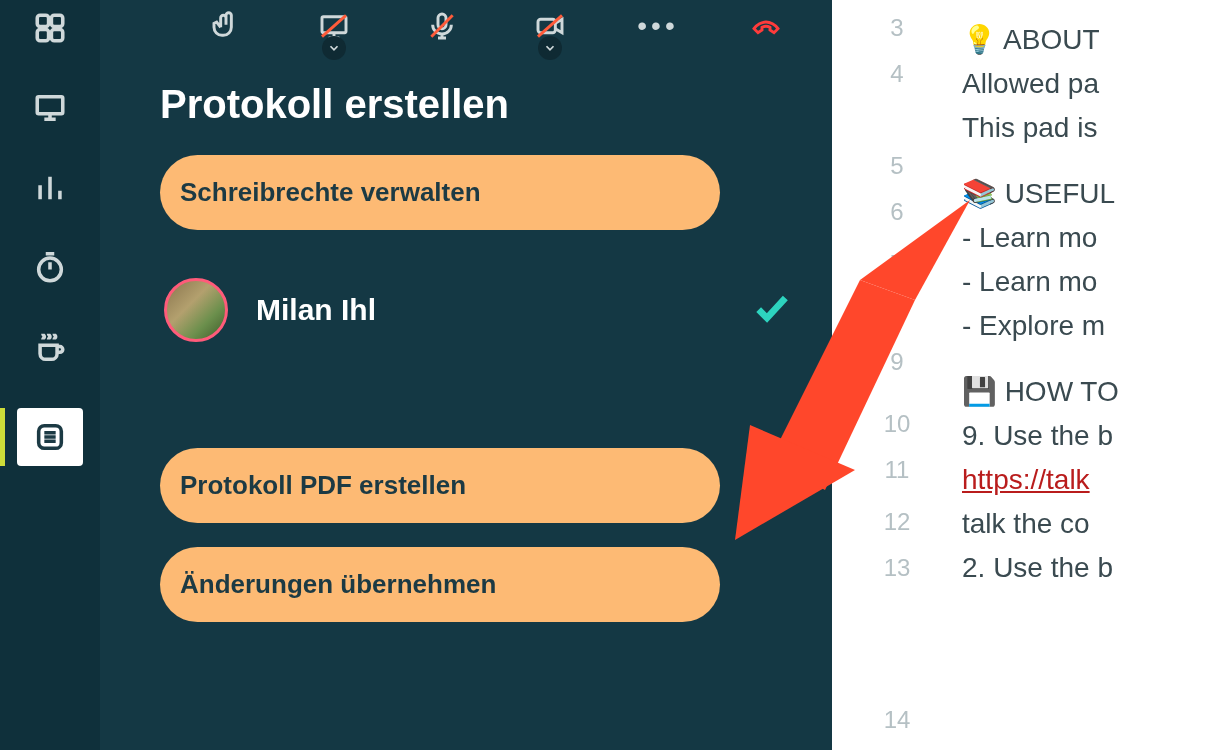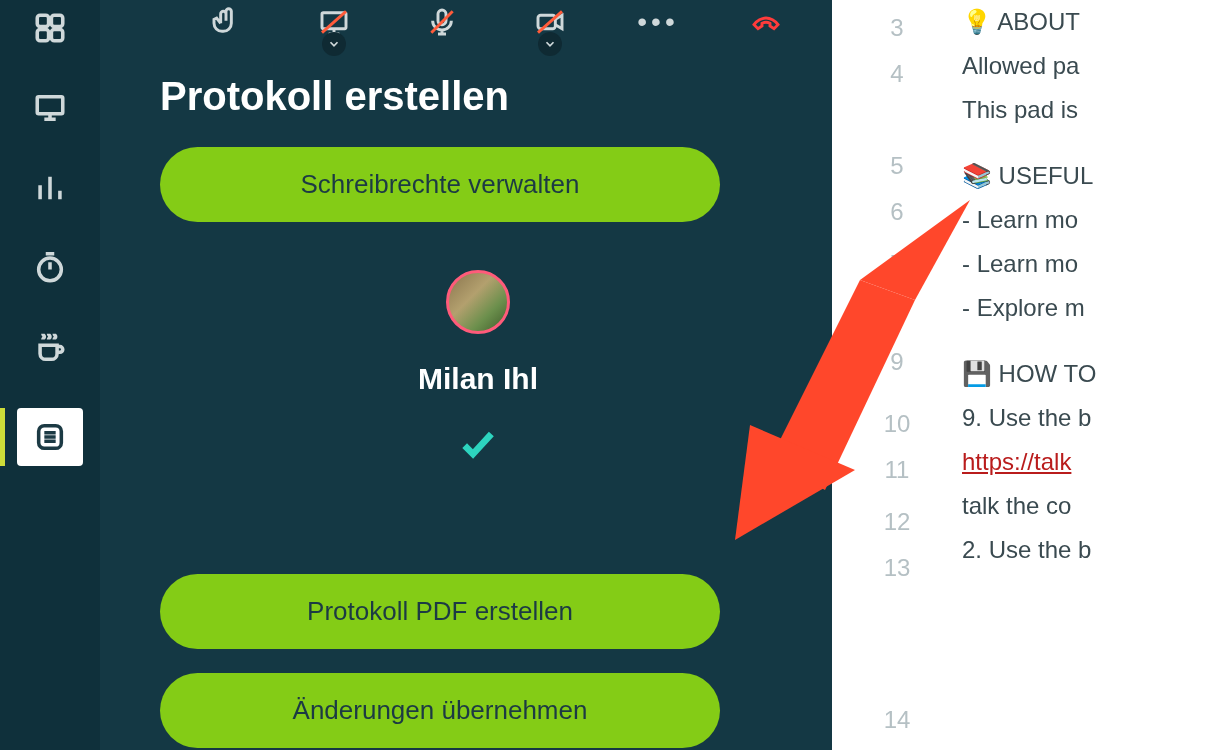--- a/index.html
+++ b/index.html
@@ -72,35 +72,34 @@
     padding: 30px 40px 24px 60px;
     color: #fff;
   }
   .panel-title {
     font-size: 40px; font-weight: 600;
     margin-bottom: 28px;
   }
   .pill {
     display: block;
     width: 560px;
-    background: #84cc16;
+    background: #fdba74;
     color: #1c3a44;
-    font-size: 26px; font-weight: 400;
-    text-align: center;
+    font-size: 26px; font-weight: 700;
+    text-align: left;
     padding: 22px 20px;
     border-radius: 999px;
     border: none;
     cursor: pointer;
   }
   .pill + .pill { margin-top: 24px; }
 
   .user-row {
     display: flex; align-items: center; gap: 28px;
     margin: 48px 0 60px 4px;
-    flex-direction: column;
   }
   .avatar {
     width: 64px; height: 64px; border-radius: 50%;
     border: 3px solid #ff5b7a;
     background: linear-gradient(135deg,#8a754e 0%,#b3a06e 40%,#6b8f4c 70%,#3e5a2a 100%);
   }
   .user-name { font-size: 30px; font-weight: 600; color: #fff; flex: 1; }
   .check { color: #2dd4bf; }
   .check svg { width: 40px; height: 40px; stroke: currentColor; fill: none; stroke-width: 4; }
 
@@ -126,22 +125,22 @@
     padding-top: 2px;
     text-align: center;
     color: #b5c0c4;
     font-size: 24px;
     background: #fff;
   }
   .gutter div { height: 52px; display: flex; align-items: center; justify-content: center; }
   .gutter .short { height: 40px; }
   .content {
     flex: 1;
-    padding-top: 0;
-    font-size: 24px;
+    padding-top: 18px;
+    font-size: 28px;
     line-height: 44px;
     color: #3a4a50;
     overflow: hidden;
   }
   .content .line { white-space: nowrap; }
   .content .sp { height: 22px; }
   .link { color: #b91c1c; text-decoration: underline; }
 </style>
 </head>
 <body>

